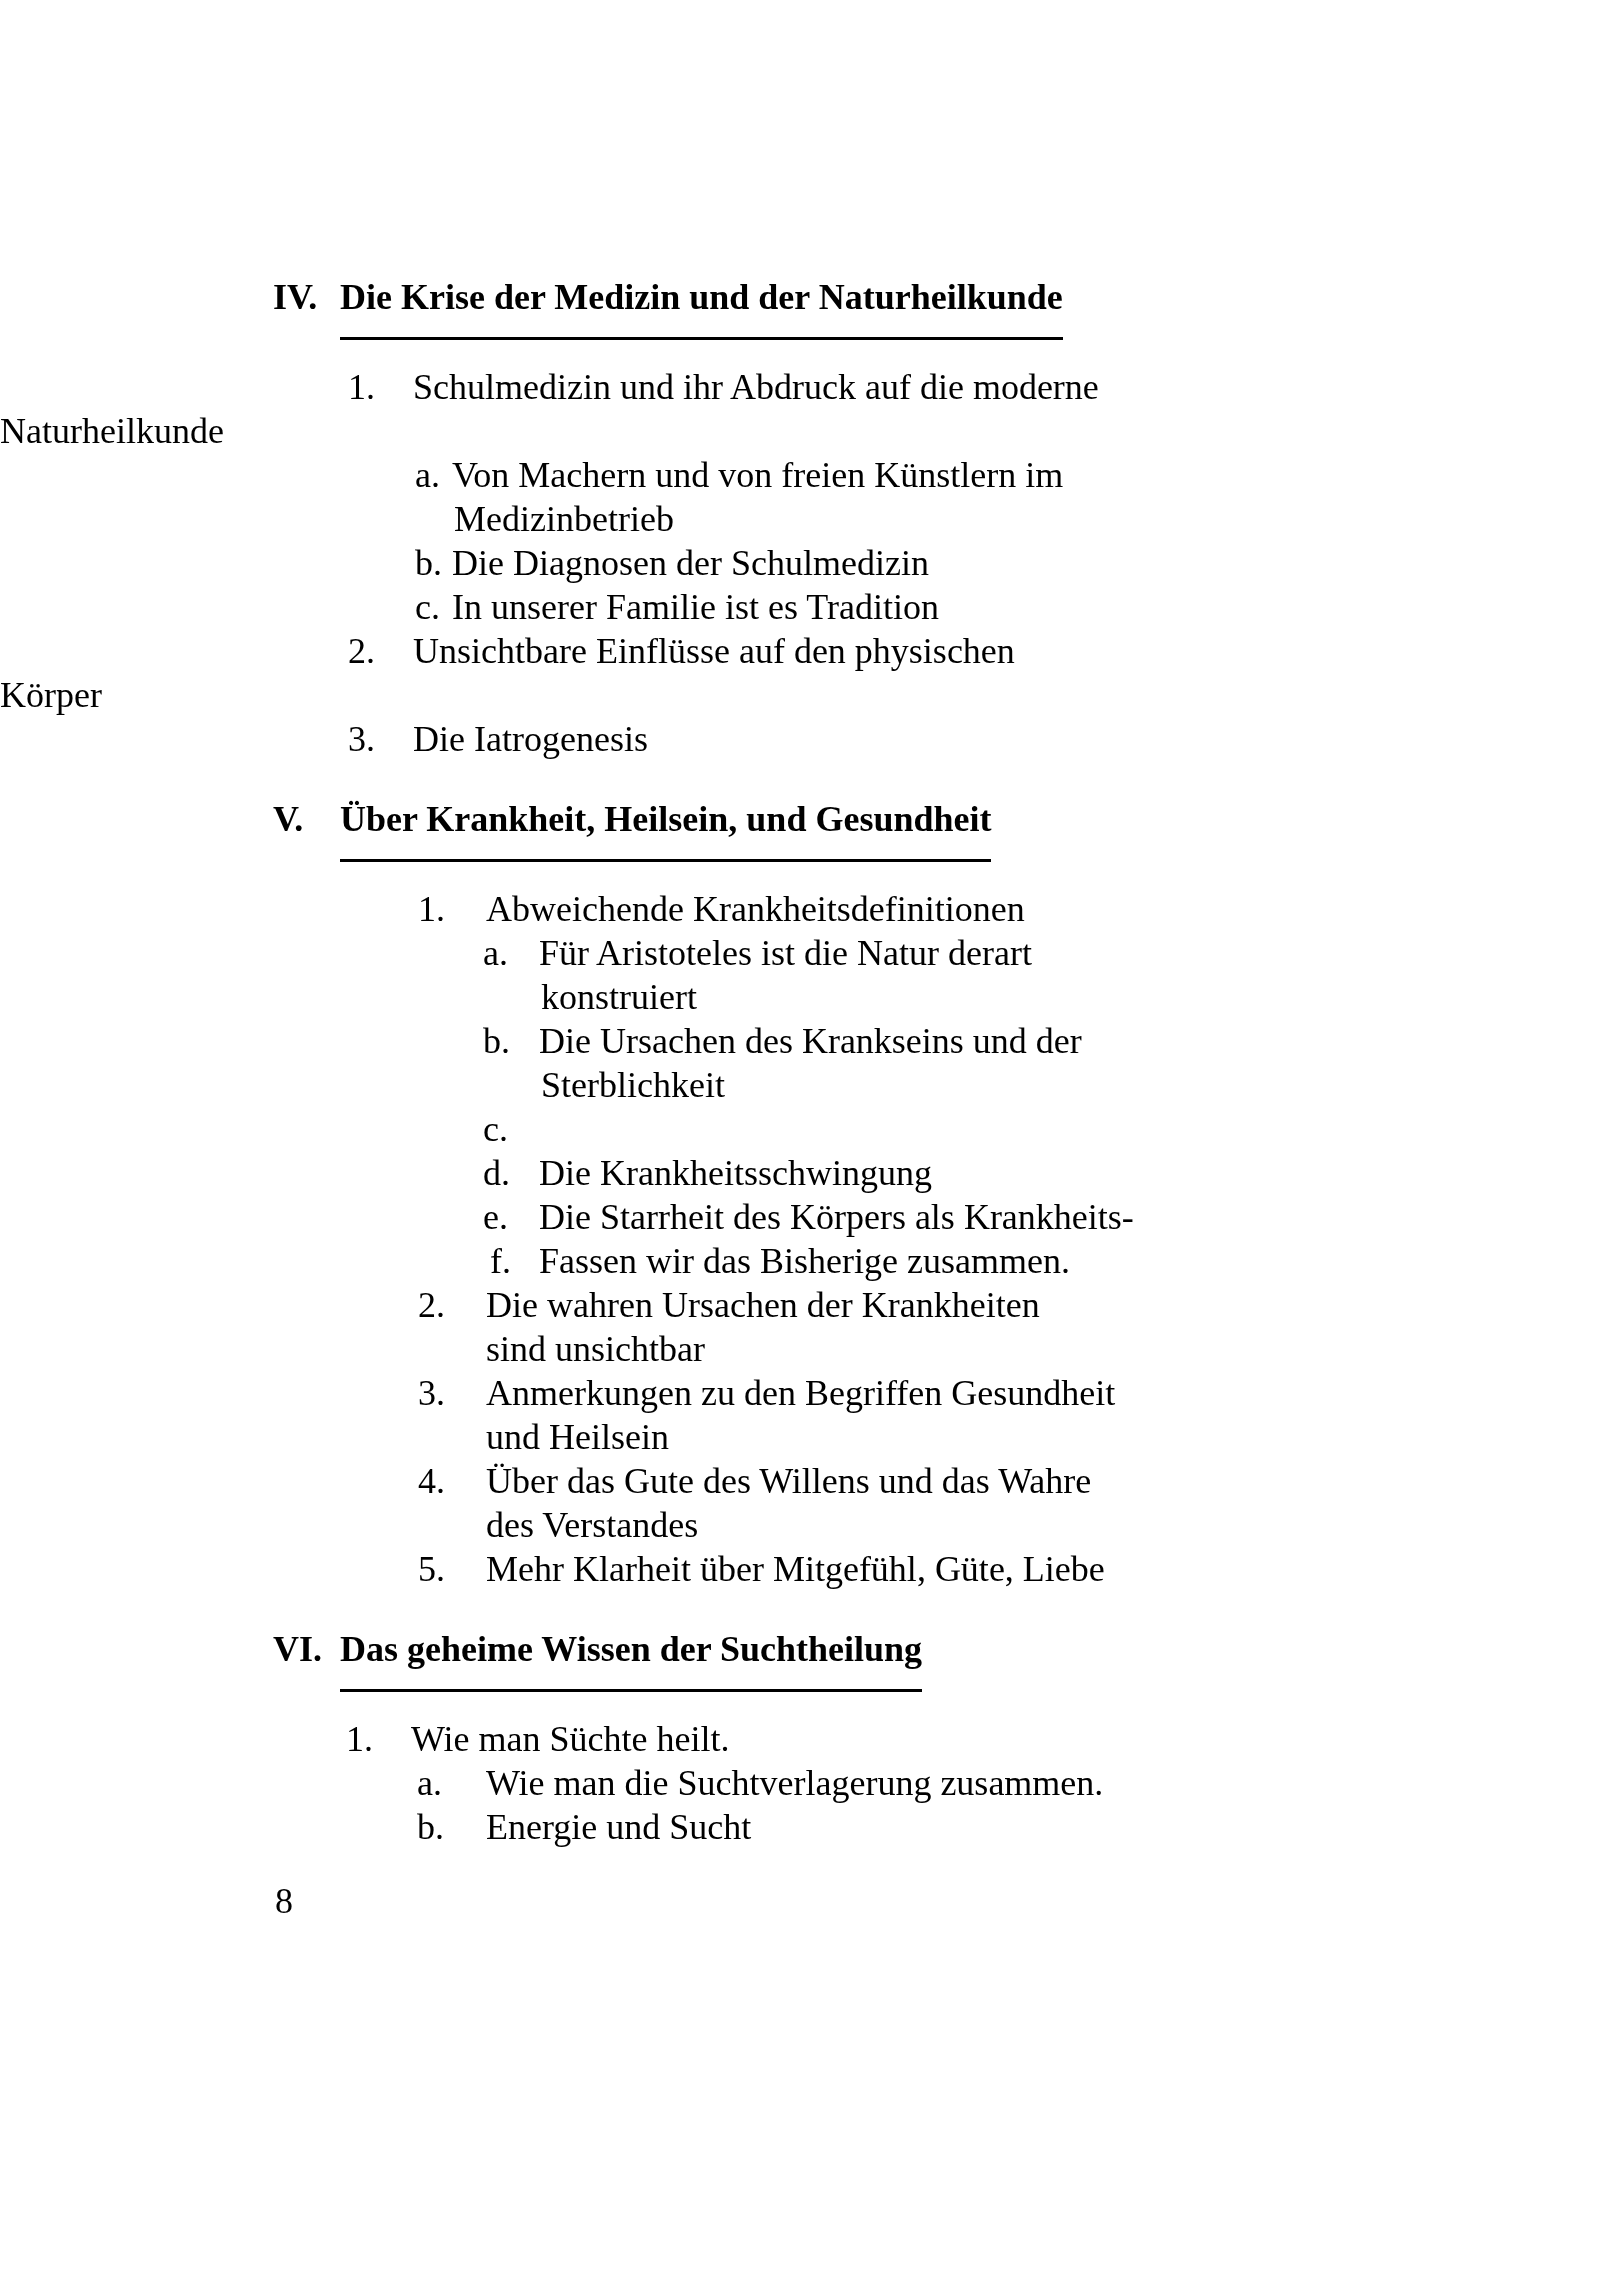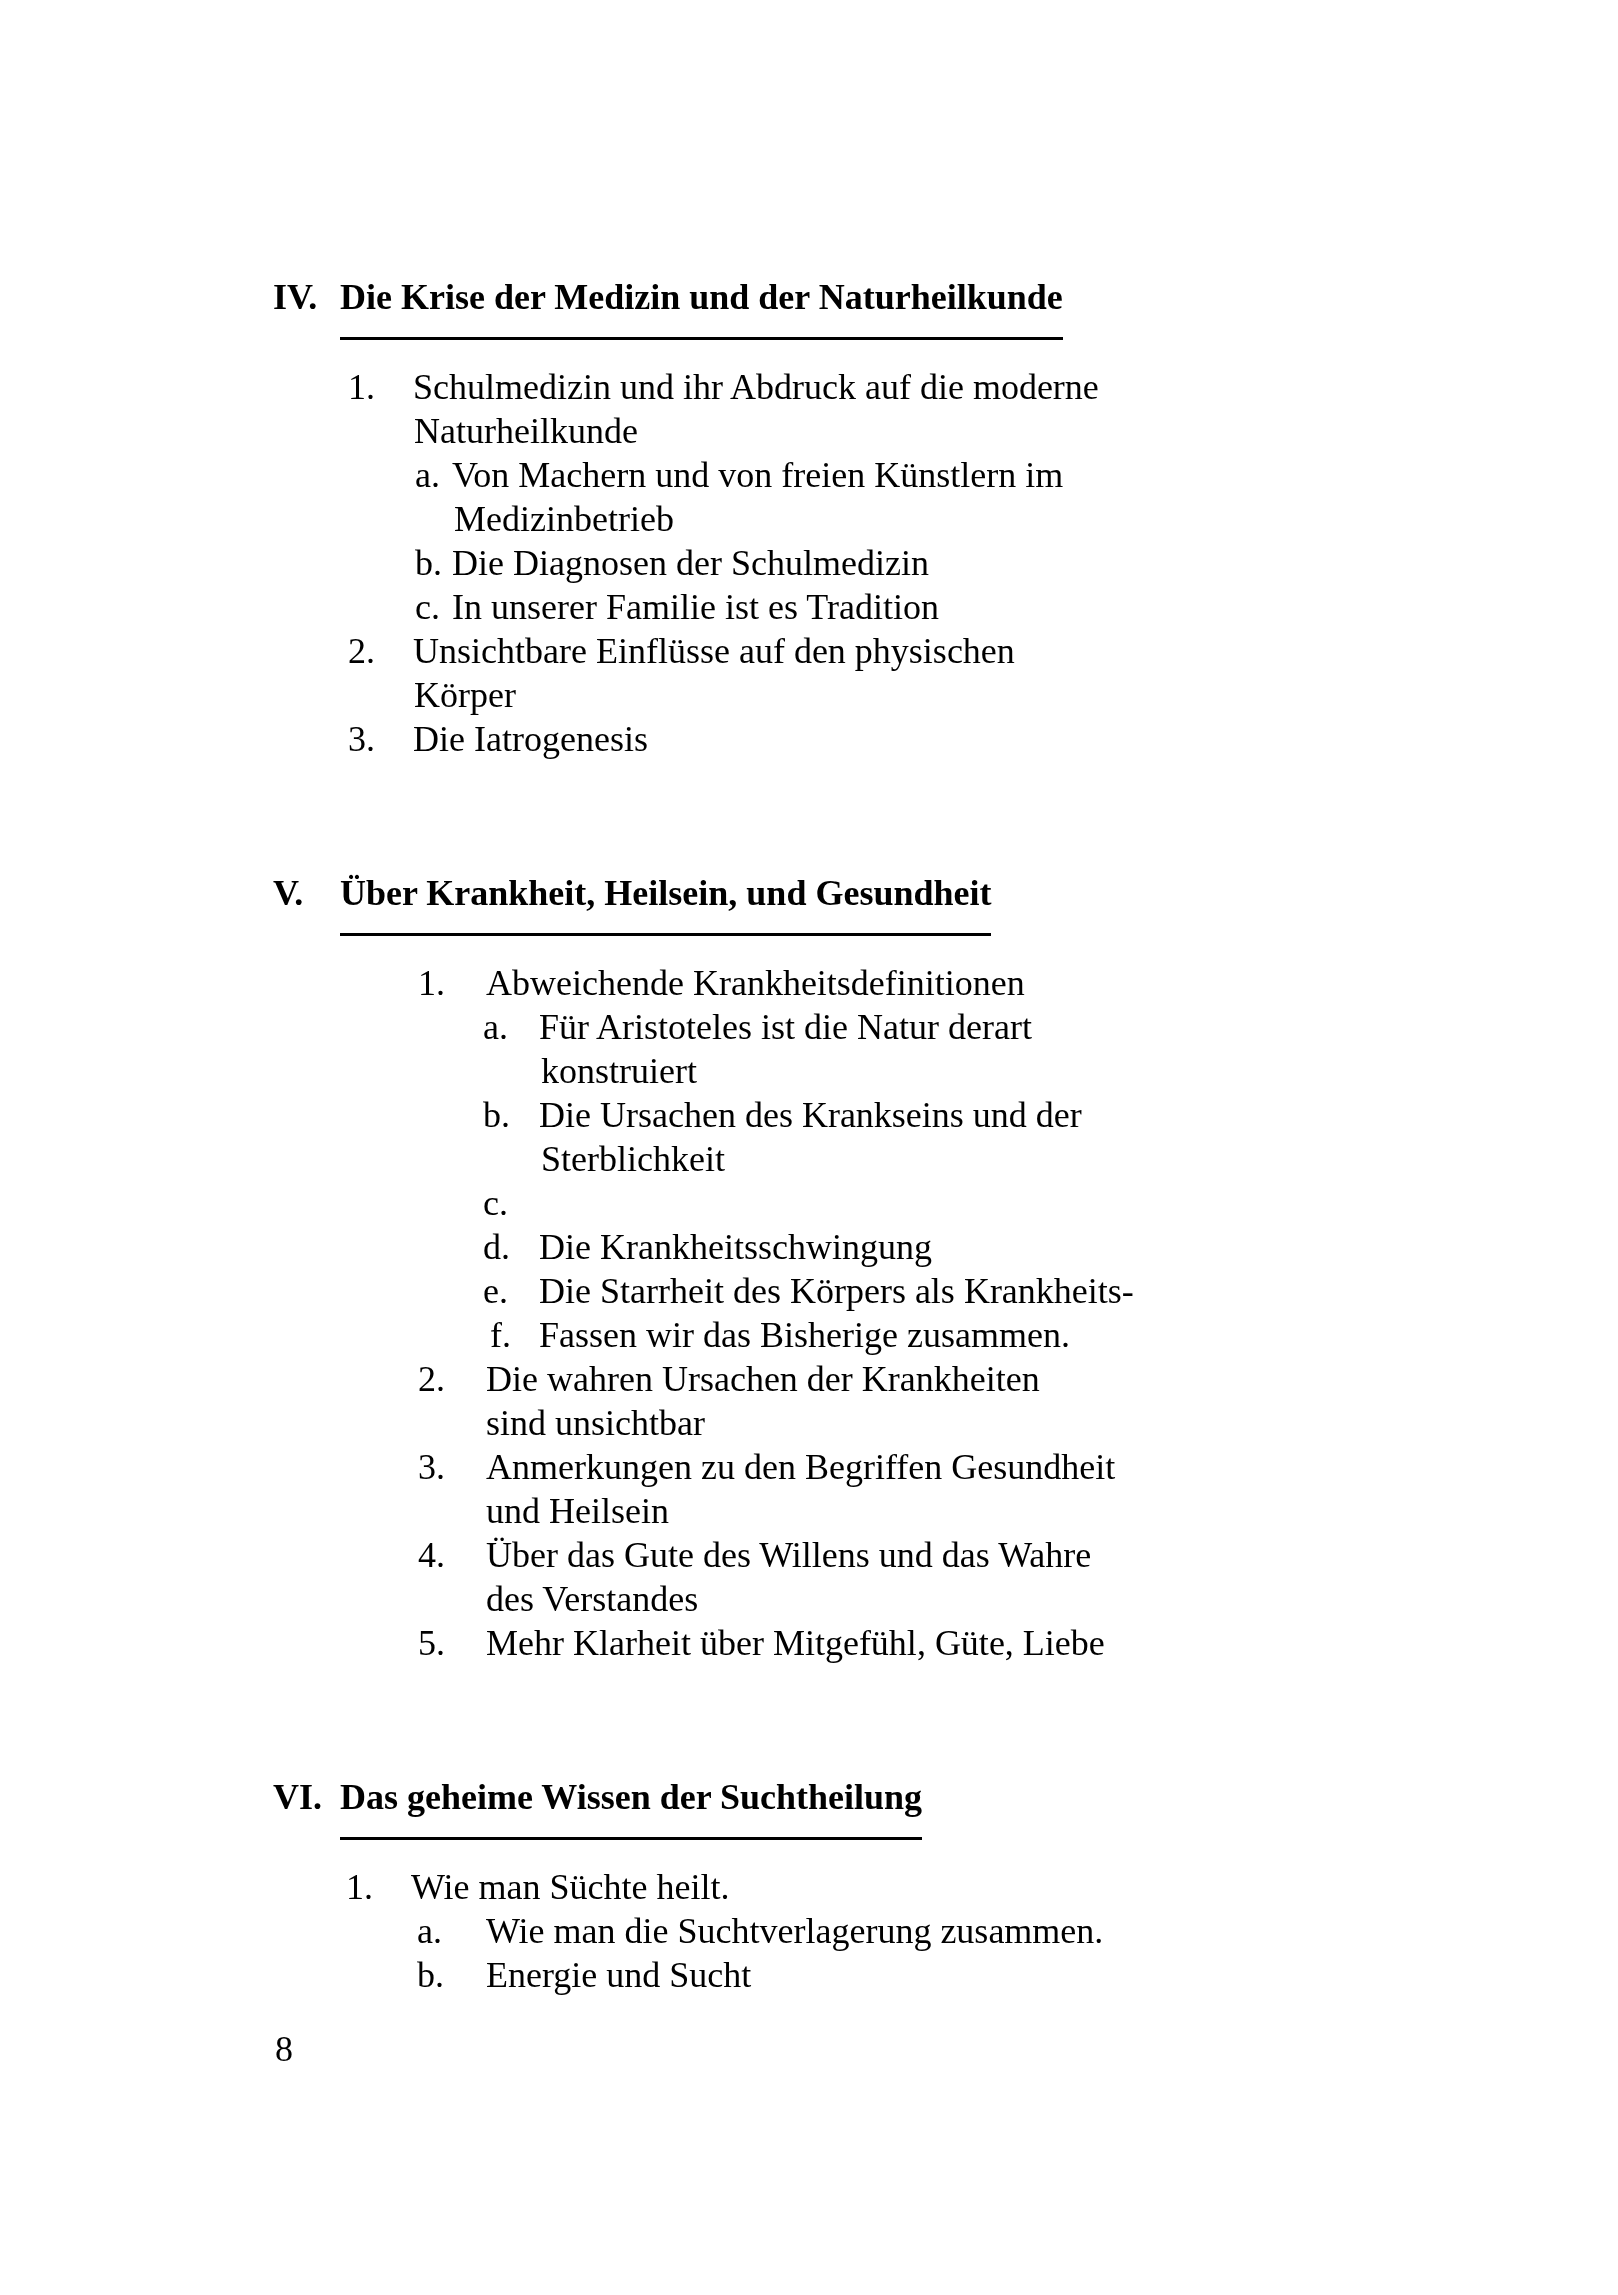--- a/index.html
+++ b/index.html
@@ -10,21 +10,21 @@
     height: 2295px;
     background: #ffffff;
     color: #000000;
     font-family: "Liberation Serif", "DejaVu Serif", serif;
     font-size: 36px;
     padding-top: 275px;
     box-sizing: border-box;
     overflow: hidden;
   }
   section { display: block; }
-  section + section { margin-top: 110px; font-family: Liberation Serif, serif; }
+  section + section { margin-top: 36px; font-family: Liberation Serif, serif; }
   .sec-head {
     margin: 0;
     height: 44px;
     line-height: 44px;
     font-weight: 700;
     font-size: 36px;
     padding-left: 273px;
     white-space: nowrap;
   }
   .sec-head .numeral { display: inline-block; min-width: 67px; }
@@ -35,21 +35,21 @@
   .toc-list { margin-top: 46px; }
   .l {
     position: relative;
     height: 44px;
     line-height: 44px;
     white-space: nowrap;
   }
   .mk { position: absolute; top: 0; }
   
   .iv-n  { padding-left: 413px; }  .iv-n  > .mk { left: 348px; }
-  .iv-c1 { padding-left: 414px; }
+  .iv-c1 { }
   .iv-s  { padding-left: 452px; }  .iv-s  > .mk { left: 415px; }
   .iv-c2 { padding-left: 454px; }
   
   .v-n   { padding-left: 486px; } .v-n   > .mk { left: 418px; }
   .v-c1  { padding-left: 486px; }
   .v-s   { padding-left: 539px; } .v-s   > .mk { left: 483px; }
   .v-sf  { padding-left: 539px; } .v-sf  > .mk { left: 490px; }
   .v-c2  { padding-left: 541px; }
   
   .vi-n  { padding-left: 411px; }  .vi-n  > .mk { left: 346px; }

